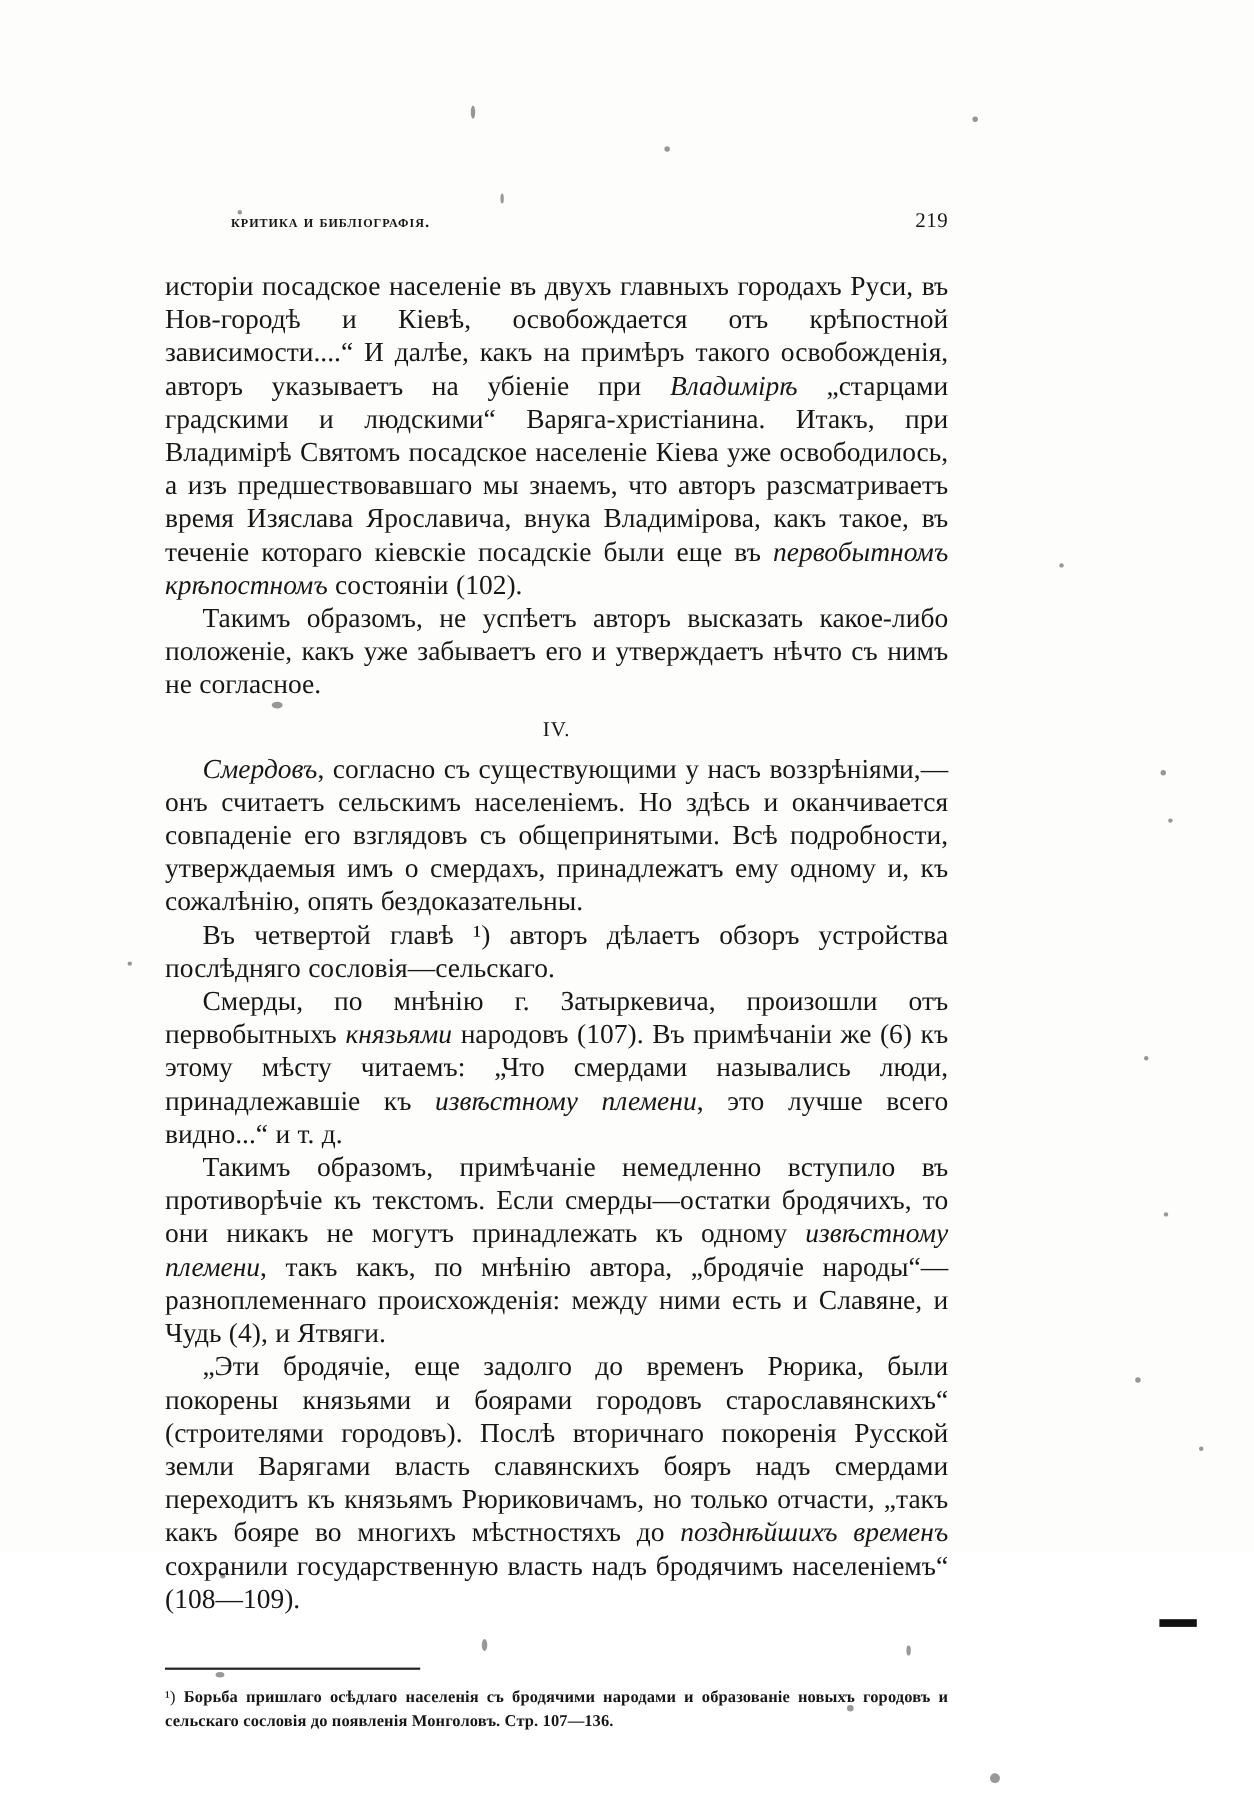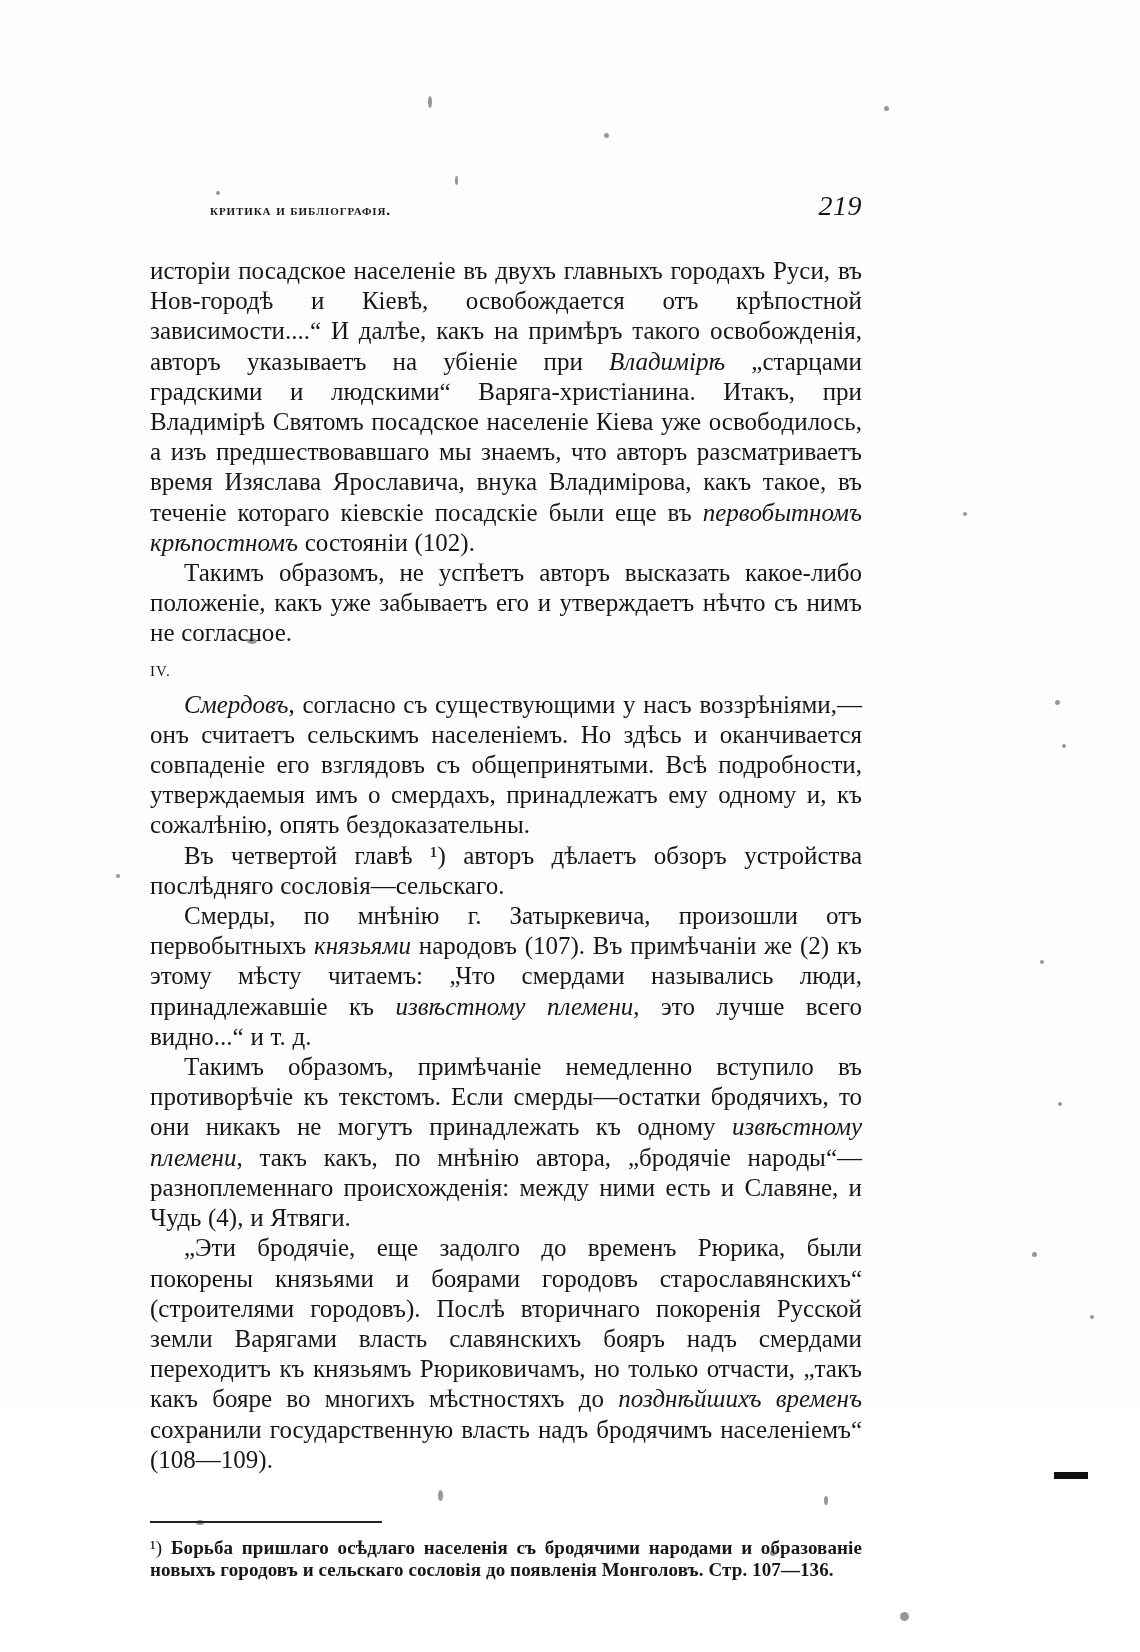--- a/index.html
+++ b/index.html
@@ -44,50 +44,50 @@
   }
   .runhead .rh-title {
     font-size: 15.5px;
     letter-spacing: .9px;
     font-variant: small-caps;
     text-transform: lowercase;
     font-weight: 700;
     font-family: "Liberation Serif", serif;
   }
   .runhead .rh-page {
-    font-size: 28px;
+    font-size: 19px;
     font-weight: 400;
     letter-spacing: .5px;
-    font-style: italic;
   }
   p {
     margin: 0;
     font-size: 25px;
     line-height: 30.2px;
     text-align: justify;
     text-justify: inter-word;
     word-spacing: .5px;
     hyphens: manual;
   }
   p.indent { text-indent: 34px; }
   .sect {
-    font-size: 15px;
+    text-align: center;
+    font-size: 19px;
     font-weight: 400;
     margin: 14px 0 10px 0;
     letter-spacing: 1px;
   }
   i, .it { font-style: italic; }
   .fnrule {
     width: 232px;
     height: 2px;
     background: #222;
     margin: 46px 0 14px 0;
   }
   .footnote {
-    font-size: 19px;
+    font-size: 15px;
     line-height: 22px;
     text-align: justify;
     font-weight: 700;
     letter-spacing: .1px;
   }
   .footnote .fn-mark { font-weight: 400; }
   .edge-mark {
     position: absolute;
     right: 52px;
     top: 1472px;
@@ -134,21 +134,21 @@
     <div>
       <p id="p1"><span>исторіи посадское населеніе въ двухъ главныхъ городахъ Руси, въ Нов-городѣ и Кіевѣ, освобождается отъ крѣпостной зависимости....“ И далѣе, какъ на примѣръ такого освобожденія, авторъ указываетъ на убіеніе при </span><i>Владимірѣ</i><span> „старцами градскими и людскими“ Варяга-христіанина. Итакъ, при Владимірѣ Святомъ посадское населеніе Кіева уже освободилось, а изъ предшествовавшаго мы знаемъ, что авторъ разсматриваетъ время Изяслава Ярославича, внука Владимірова, какъ такое, въ теченіе котораго кіевскіе посадскіе были еще въ </span><i>первобытномъ крѣпостномъ</i><span> состояніи (102).</span></p>
       <p class="indent" id="p2"><span>Такимъ образомъ, не успѣетъ авторъ высказать какое-либо положеніе, какъ уже забываетъ его и утверждаетъ нѣчто съ нимъ не согласное.</span></p>
     </div>
 
     <div class="sect">IV.</div>
 
     <div>
       <p class="indent" id="p4"><i>Смердовъ</i><span>, согласно съ существующими у насъ воззрѣніями,—онъ считаетъ сельскимъ населеніемъ. Но здѣсь и оканчивается совпаденіе его взглядовъ съ общепринятыми. Всѣ подробности, утверждаемыя имъ о смердахъ, принадлежатъ ему одному и, къ сожалѣнію, опять бездоказательны.</span></p>
       <p class="indent" id="p3"><span>Въ четвертой главѣ </span><span>¹</span><span>) авторъ дѣлаетъ обзоръ устройства послѣдняго сословія—сельскаго.</span></p>
-      <p class="indent" id="p5"><span>Смерды, по мнѣнію г. Затыркевича, произошли отъ первобытныхъ </span><i>князьями</i><span> народовъ (107). Въ примѣчаніи же (2) къ этому мѣсту читаемъ: „Что смердами назывались люди, принадлежавшіе къ </span><i>извѣстному племени</i><span>, это лучше всего видно...“ и т. д.</span></p>
+      <p class="indent" id="p5"><span>Смерды, по мнѣнію г. Затыркевича, произошли отъ первобытныхъ </span><i>князьями</i><span> народовъ (107). Въ примѣчаніи же (6) къ этому мѣсту читаемъ: „Что смердами назывались люди, принадлежавшіе къ </span><i>извѣстному племени</i><span>, это лучше всего видно...“ и т. д.</span></p>
       <p class="indent" id="p6"><span>Такимъ образомъ, примѣчаніе немедленно вступило въ противорѣчіе къ текстомъ. Если смерды—остатки бродячихъ, то они никакъ не могутъ принадлежать къ одному </span><i>извѣстному племени</i><span>, такъ какъ, по мнѣнію автора, „бродячіе народы“—разноплеменнаго происхожденія: между ними есть и Славяне, и Чудь (4), и Ятвяги.</span></p>
       <p class="indent" id="p7"><span>„Эти бродячіе, еще задолго до временъ Рюрика, были покорены князьями и боярами городовъ старославянскихъ“ (строителями городовъ). Послѣ вторичнаго покоренія Русской земли Варягами власть славянскихъ бояръ надъ смердами переходитъ къ князьямъ Рюриковичамъ, но только отчасти, „такъ какъ бояре во многихъ мѣстностяхъ до </span><i>позднѣйшихъ временъ</i><span> сохранили государственную власть надъ бродячимъ населеніемъ“ (108—109).</span></p>
     </div>
 
     <div class="fnrule"></div>
     <div class="footnote">
       <span class="fn-mark">¹)</span>
       <span>Борьба пришлаго осѣдлаго населенія съ бродячими народами и образованіе новыхъ городовъ и сельскаго сословія до появленія Монголовъ. Стр. 107—136.</span>
     </div>
 

